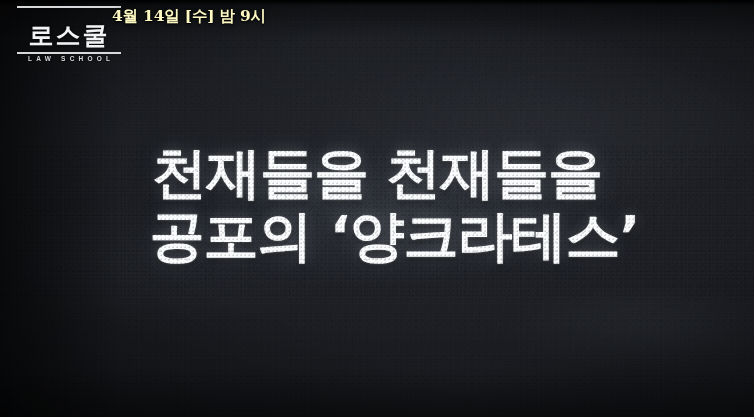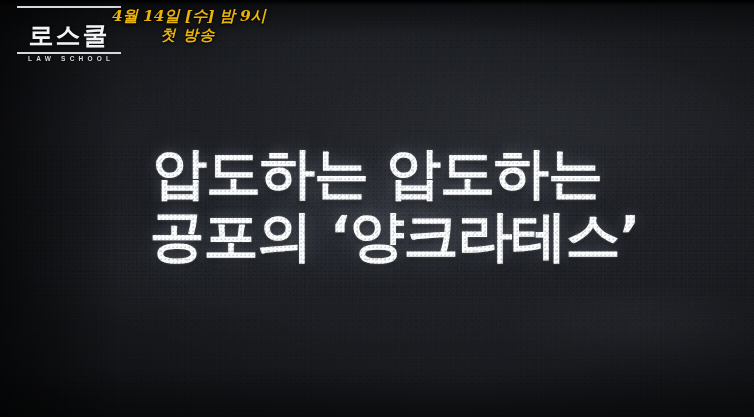--- a/index.html
+++ b/index.html
@@ -150,29 +150,28 @@
   }
 
   
 
   .broadcast {
     position: absolute;
     left: 112px;
     top: 7px;
     width: 152px;
     text-align: center;
-    color: #eab308;
+    color: #fef9c3;
     font-family: "DejaVu Serif", "Liberation Serif", serif;
     font-weight: 700;
     line-height: 1.18;
     user-select: none;
     text-shadow:
       0 0 4px rgba(0,0,0,.9),
       0 1px 1px rgba(0,0,0,.8);
-    font-style: italic;
   }
 
   .broadcast .line1 { font-size: 15.5px; letter-spacing: -0.2px; white-space: nowrap; }
   .broadcast .line2 { font-size: 15px; letter-spacing: 1.2px; margin-top: 2px; }
 
   
 
   .title-wrap {
     position: absolute;
     left: 0;
@@ -252,25 +251,24 @@
 
   <div class="logo-block">
     <div class="logo-rule"></div>
     <div class="logo-hangul">로스쿨</div>
     <div class="logo-rule2"></div>
     <div class="logo-sub">LAW SCHOOL</div>
   </div>
 
   <div class="broadcast">
     <div class="line1">4월 14일 [수] 밤 9시</div>
-    <div class="line2">첫 방송</div>
   </div>
 
   <div class="title-glow"></div>
 
   <div class="title-wrap">
-    <div class="title-line title-line-1">압도하는 압도하는</div>
+    <div class="title-line title-line-1">천재들을 천재들을</div>
     <div class="title-line title-line-2">공포의 ‘양크라테스’</div>
   </div>
 
   <div class="title-grit"></div>
 
 </div>
 
 </body></html>

